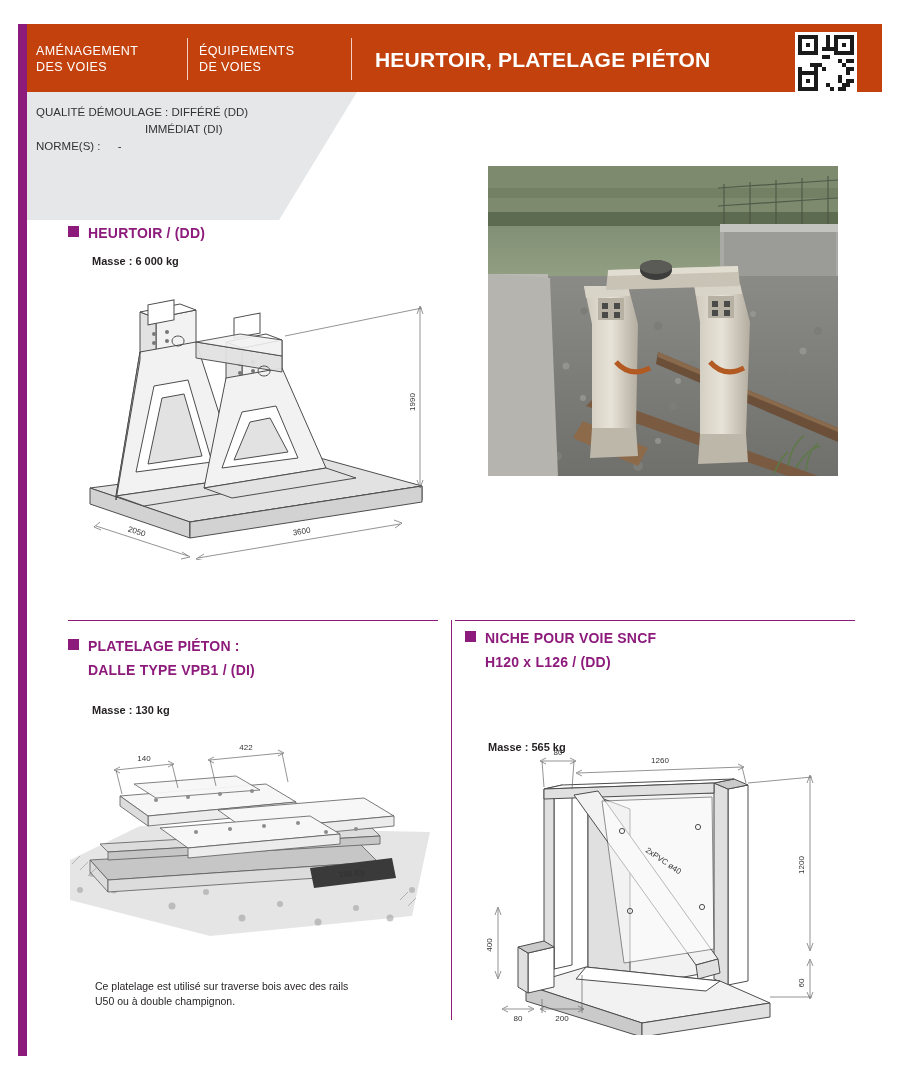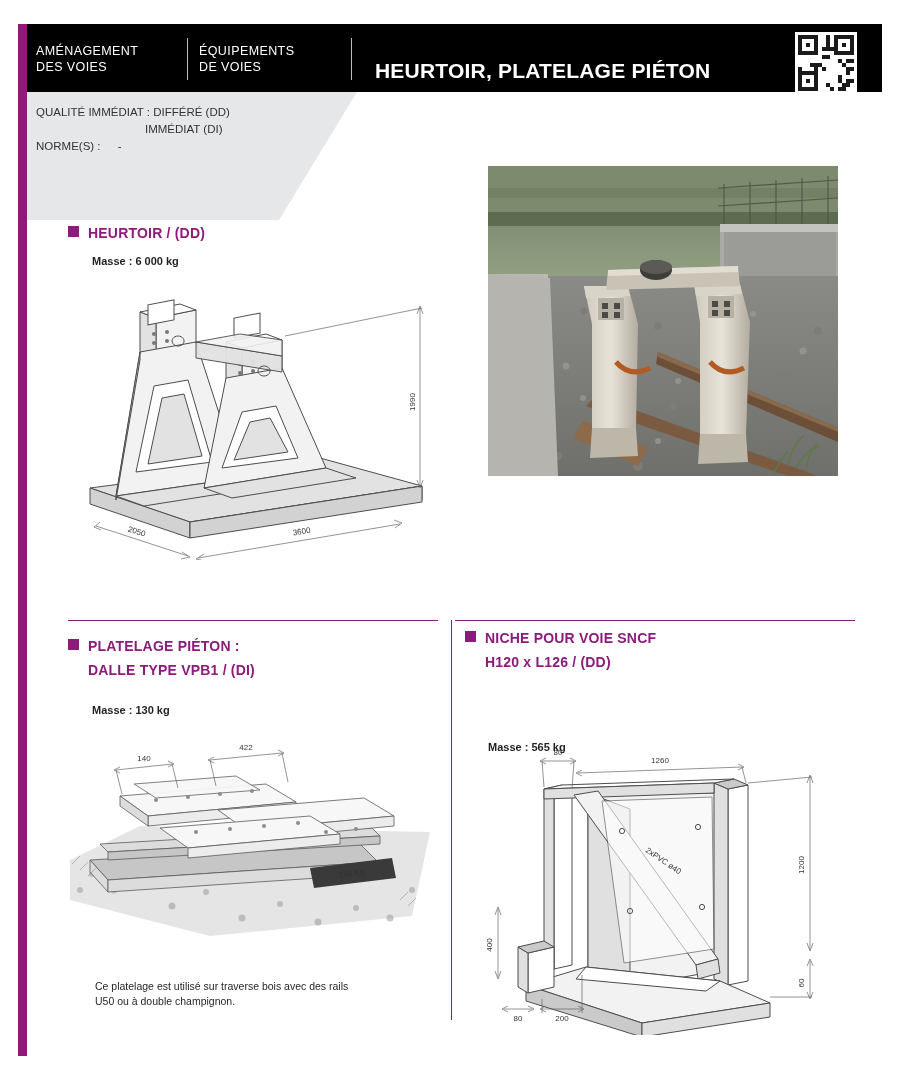--- a/index.html
+++ b/index.html
@@ -28,21 +28,21 @@
     left: 18px; top: 24px;
     width: 9px; height: 1032px;
     background: #8d1b7b;
   }
 
   
   .header {
     position: absolute;
     left: 27px; top: 24px;
     width: 855px; height: 68px;
-    background: #000000;
+    background: #c2410c;
   }
   .hdr-seg {
     position: absolute;
     top: 0; height: 68px;
     color: #ffffff;
     font-size: 12.5px;
     letter-spacing: 0.4px;
     line-height: 16px;
     padding-top: 19px;
   }
@@ -51,21 +51,21 @@
   .hdr-div {
     position: absolute;
     top: 14px;
     width: 1px; height: 42px;
     background: rgba(255,255,255,0.75);
   }
   .hdr-div1 { left: 160px; }
   .hdr-div2 { left: 324px; }
   .hdr-title {
     position: absolute;
-    left: 348px; top: 35px;
+    left: 348px; top: 24px;
     font-size: 21px;
     font-weight: bold;
     color: #ffffff;
     letter-spacing: 0.2px;
   }
 
   
   .qr-box {
     position: absolute;
     left: 795px; top: 32px;
@@ -378,21 +378,21 @@
         <i class="on"></i>
         <i class="on"></i>
         <i></i>
         <i></i>
       </div>
   </div>
 
   <div class="grey-panel"></div>
   <div class="meta">
     <div class="row">
-      <span>QUALITÉ IMMÉDIAT :</span>
+      <span>QUALITÉ DÉMOULAGE :</span>
       <span>DIFFÉRÉ (DD)</span>
     </div>
     <div class="row indent">
       <span>IMMÉDIAT (DI)</span>
     </div>
     <div class="row">
       <span>NORME(S) :</span>
       <span style="padding-left:14px">-</span>
     </div>
   </div>

